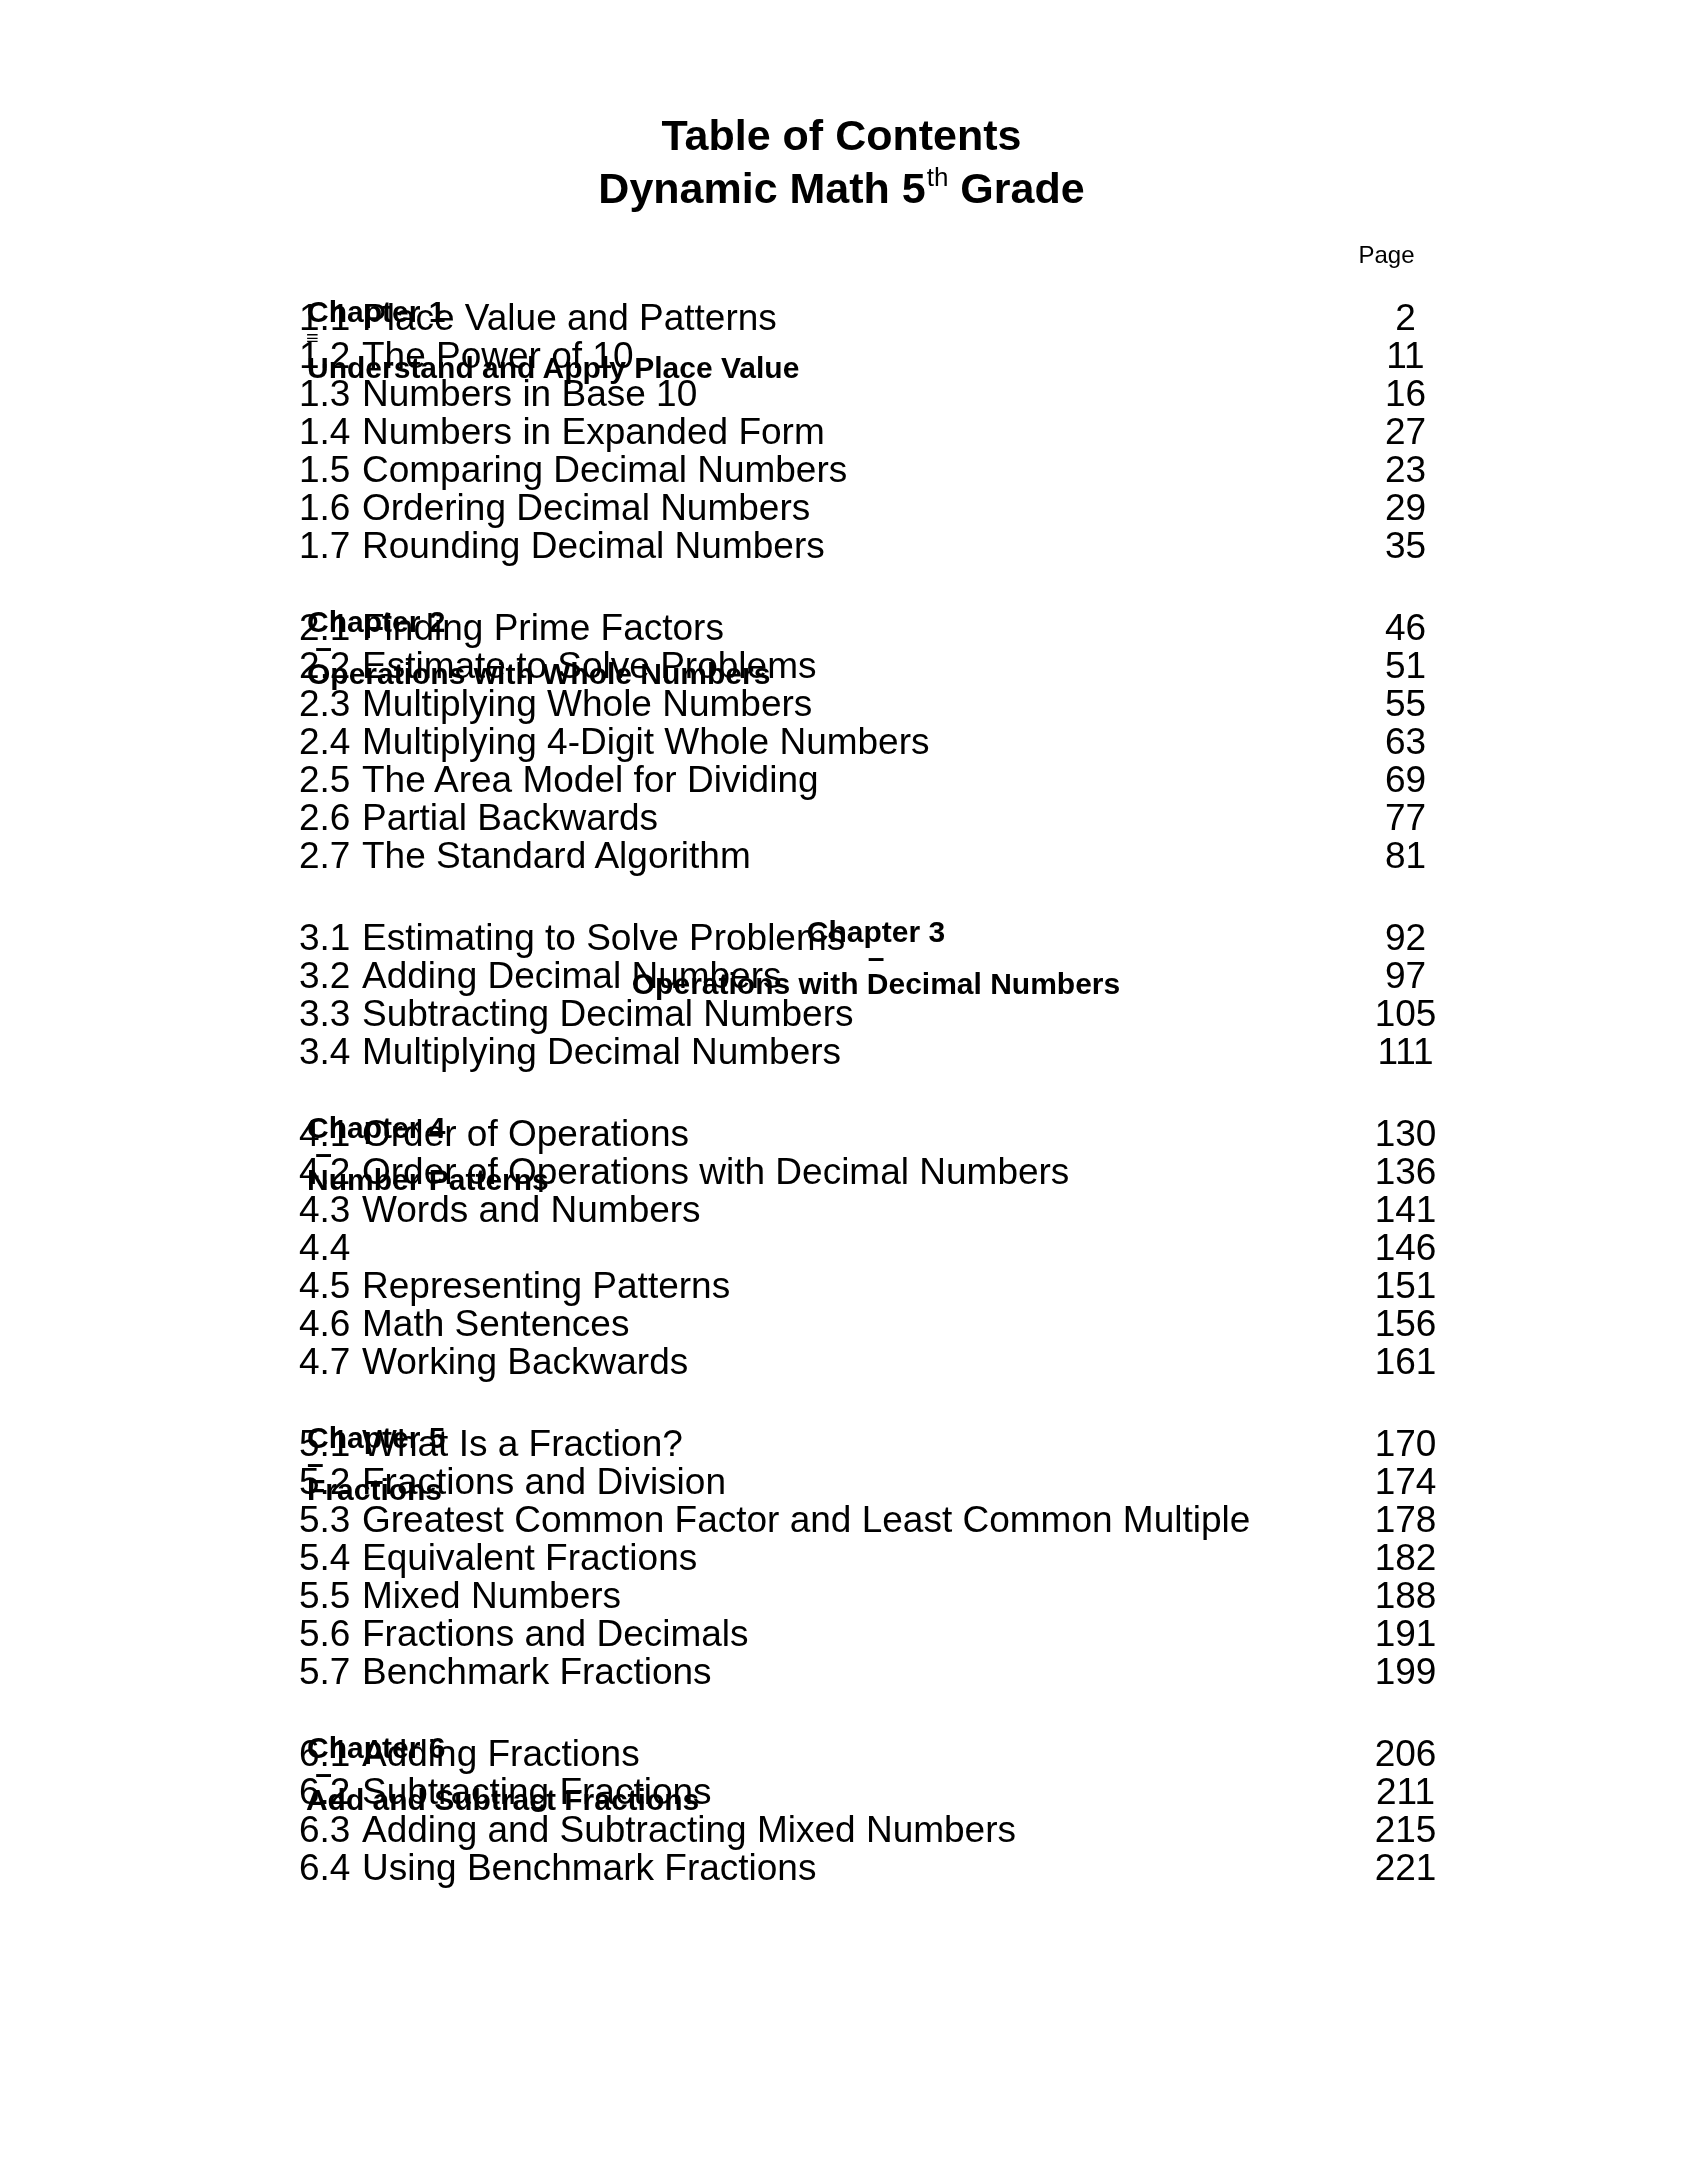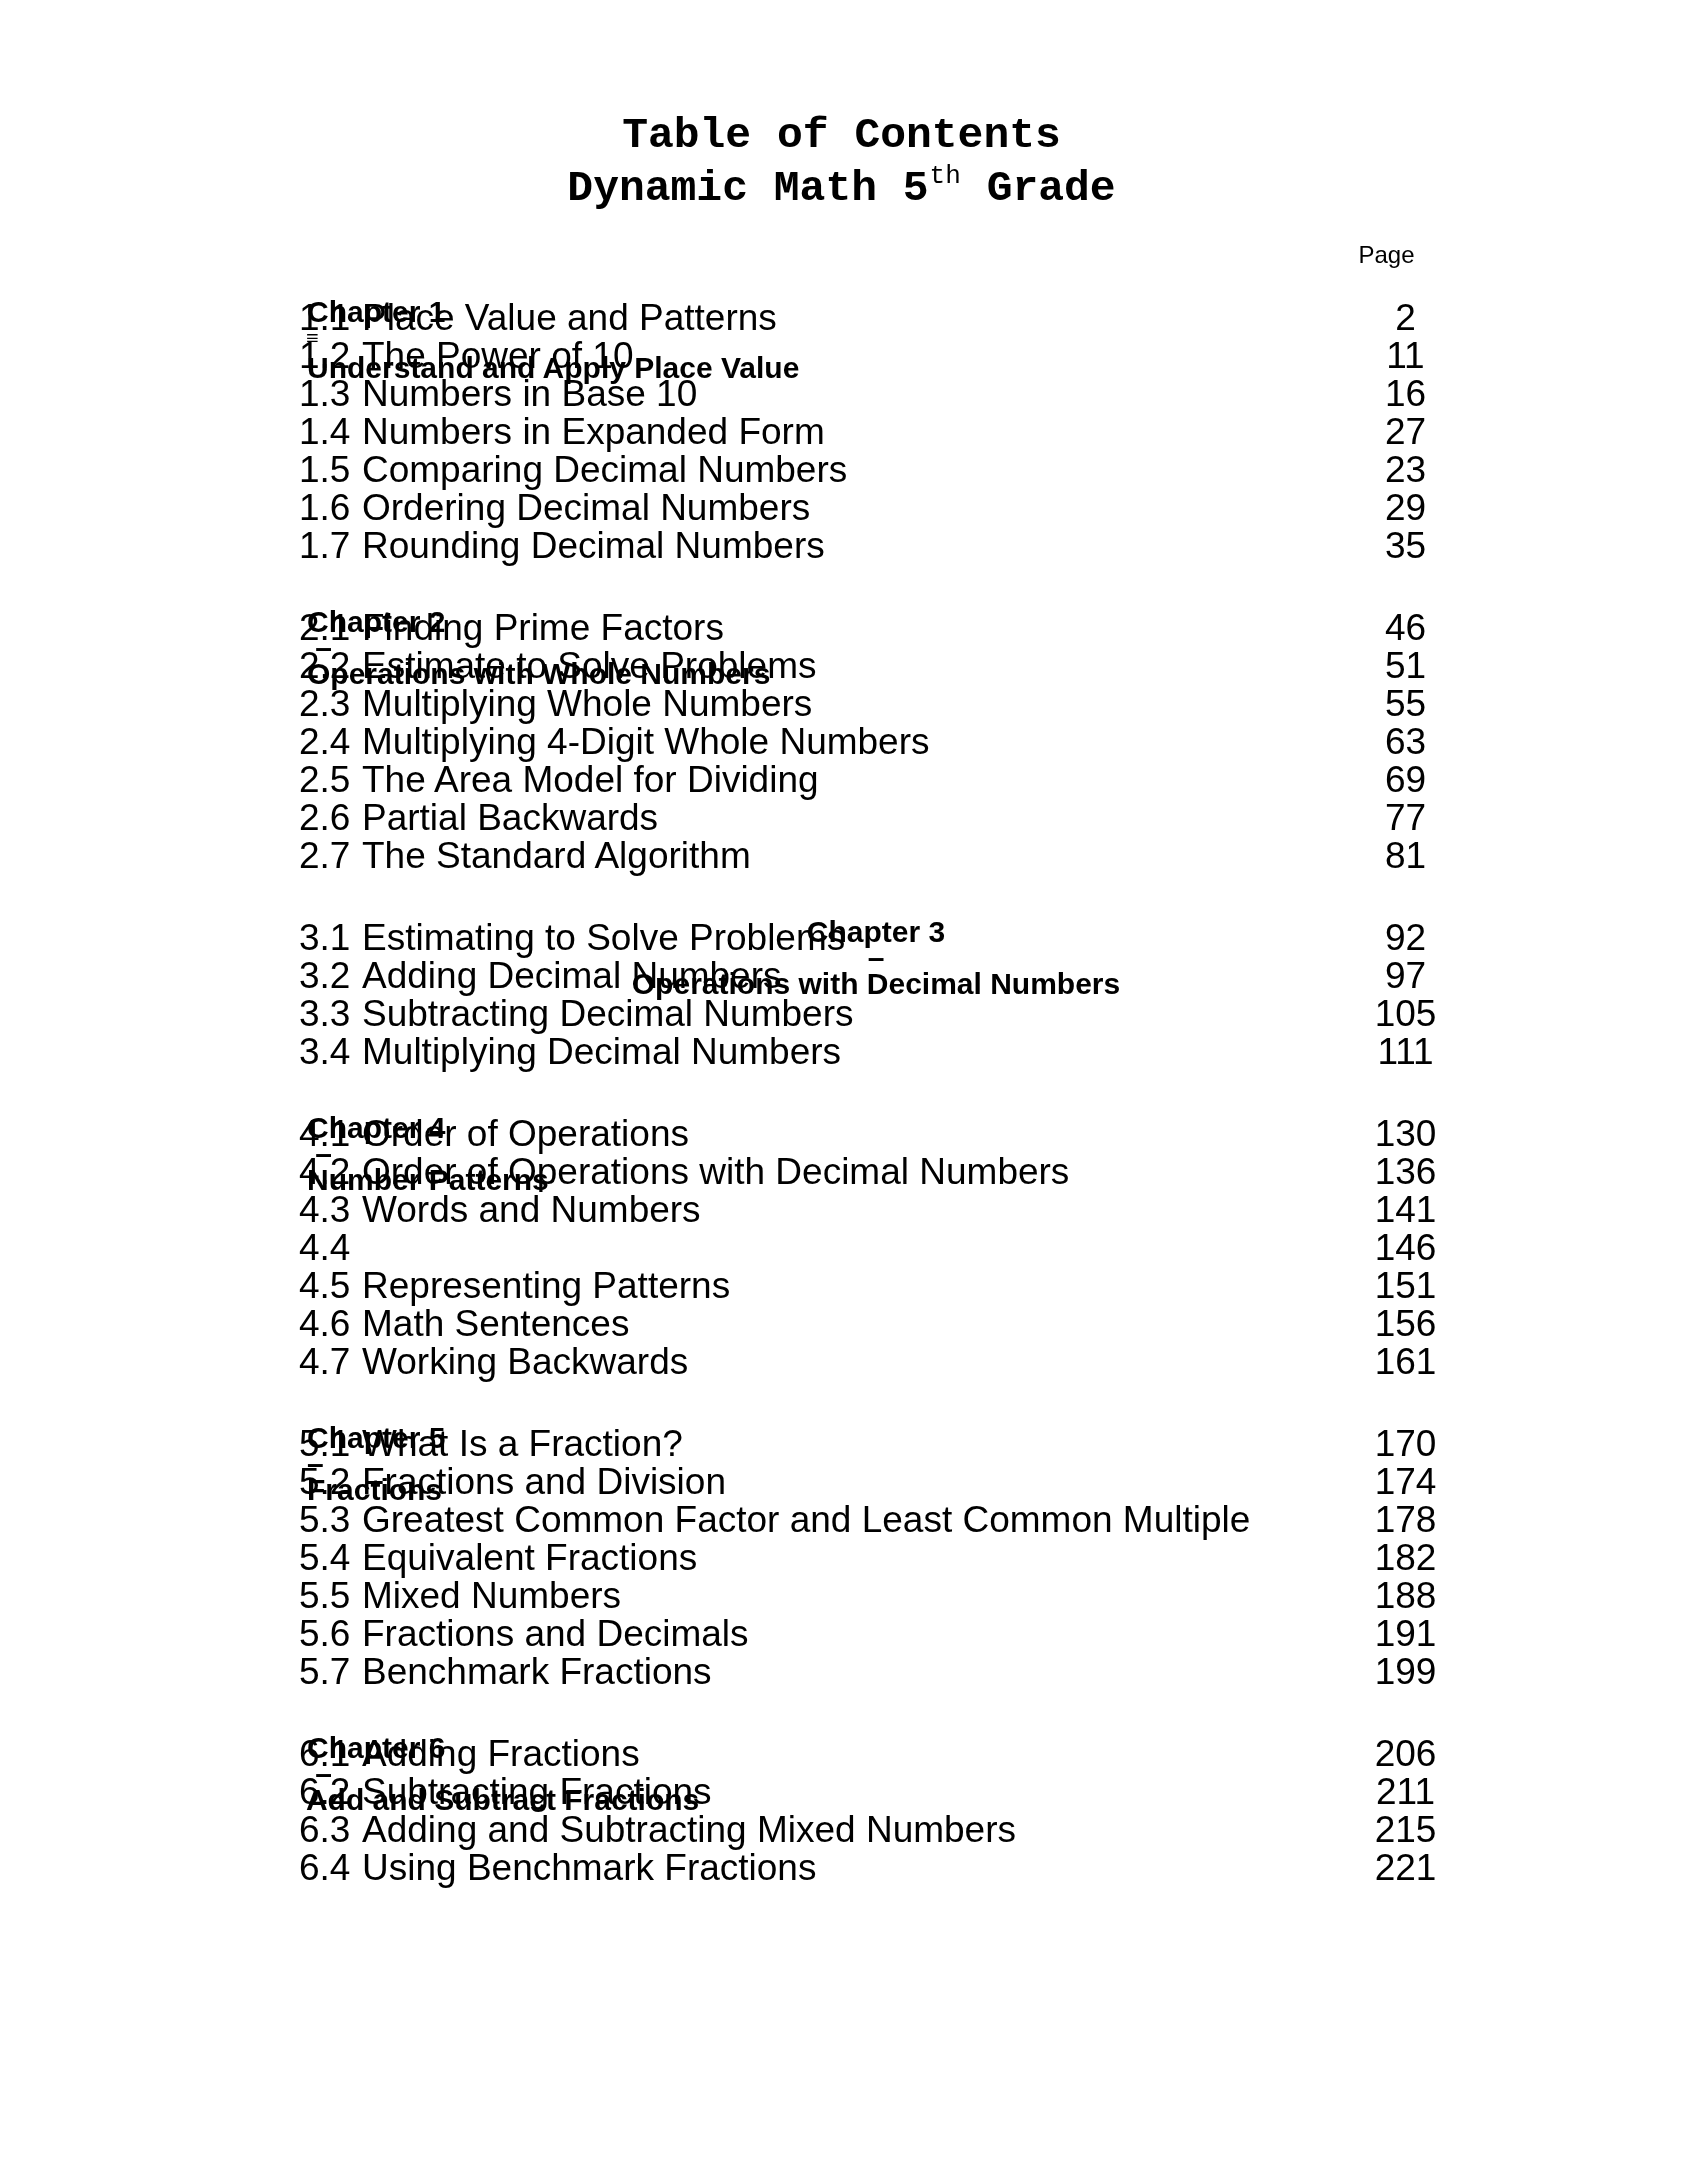--- a/index.html
+++ b/index.html
@@ -16,21 +16,21 @@
     font-family: "Liberation Sans", "DejaVu Sans", sans-serif;
   }
   .title-block {
     position: absolute;
     left: 0;
     top: 109px;
     width: 1683px;
     text-align: center;
   }
   .title-line {
-    font-family: Liberation Mono, monospace;
+    font-family: Liberation Sans, sans-serif;
     font-weight: bold;
     font-size: 43px;
     line-height: 53px;
     white-space: nowrap;
     text-align: center;
   }
   .title-line sup {
     font-size: 26px;
     font-weight: normal;
     vertical-align: 0;

